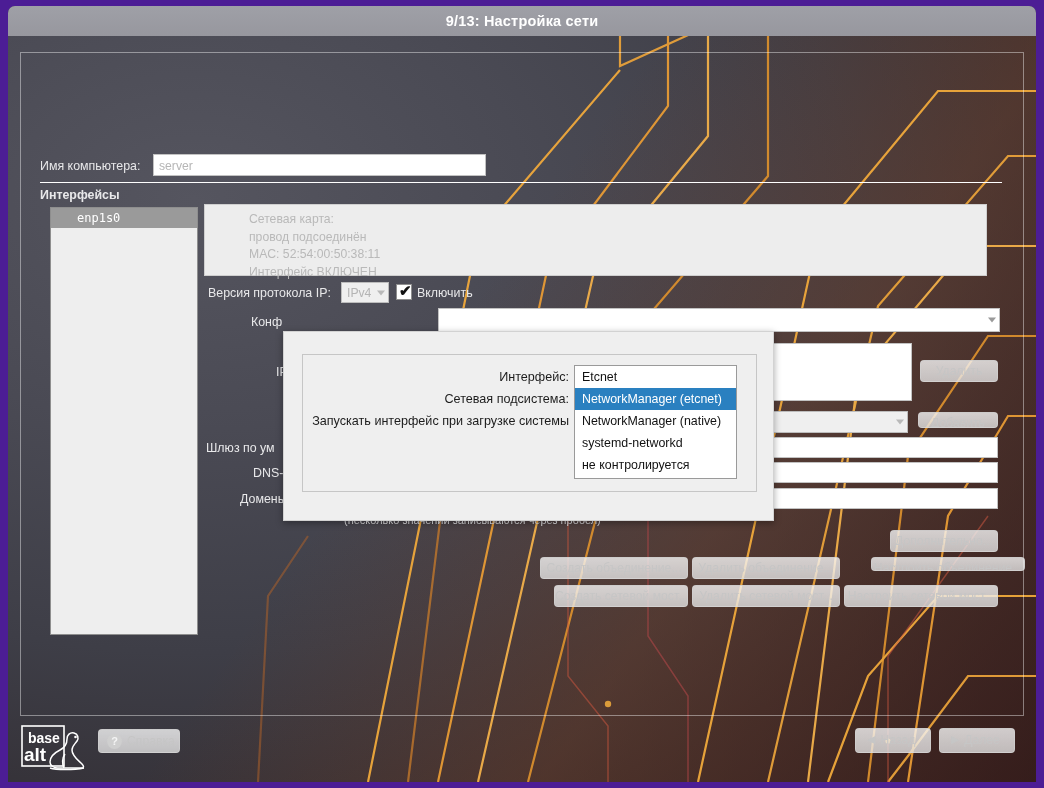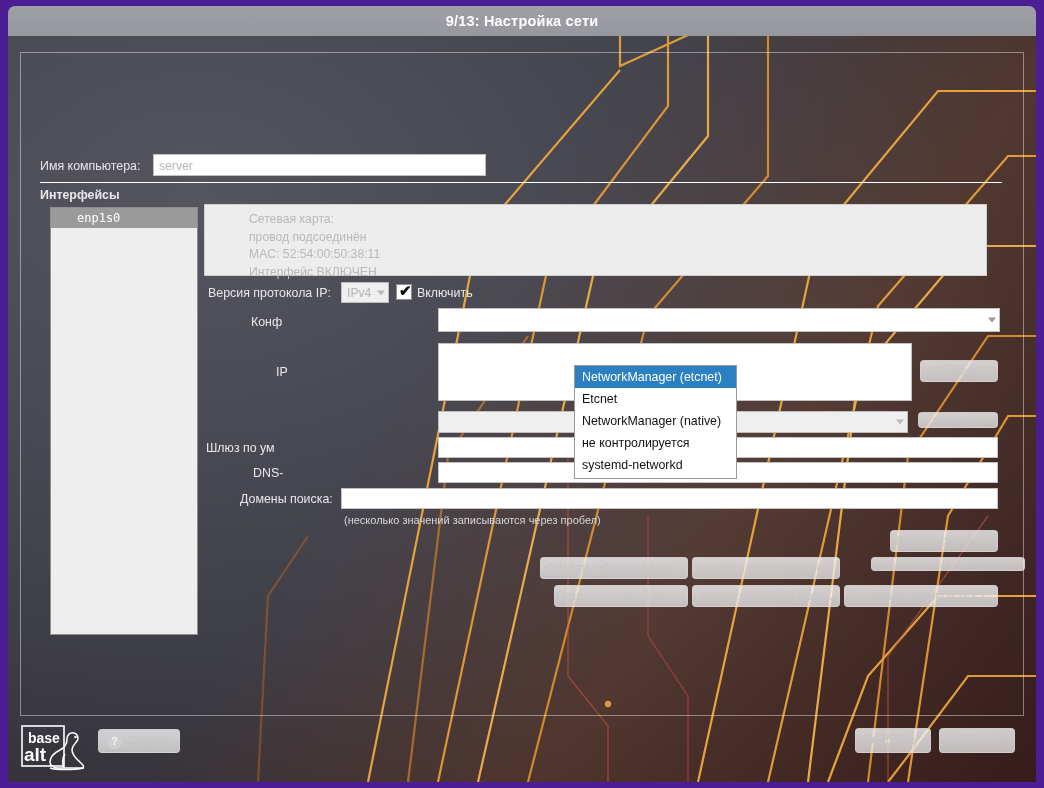--- a/index.html
+++ b/index.html
@@ -175,27 +175,33 @@
       <div class="btn dis" style="left:882px;top:494px;width:108px;height:22px;line-height:20px;">Дополнительно...</div>
 
       <div class="btn dis" style="left:532px;top:521px;width:148px;height:22px;line-height:20px;">Создать объединение...</div>
       <div class="btn dis" style="left:684px;top:521px;width:148px;height:22px;line-height:20px;">Удалить объединение...</div>
       <div class="btn dis" style="left:863px;top:521px;width:154px;height:14px;line-height:20px;">Настроить объединение...</div>
 
       <div class="btn dis" style="left:546px;top:549px;width:134px;height:22px;line-height:20px;">Создать сетевой мост...</div>
       <div class="btn dis" style="left:684px;top:549px;width:148px;height:22px;line-height:20px;">Удалить сетевой мост...</div>
       <div class="btn dis" style="left:836px;top:549px;width:154px;height:22px;line-height:20px;">Настроить сетевой мост...</div>
 
+      <div class="dialog">
+        <div class="groupbox"></div>
+        <div class="dlbl" style="left:0;top:38px;width:285px;">Интерфейс:</div>
+        <div class="dlbl" style="left:0;top:60px;width:285px;">Сетевая подсистема:</div>
+        <div class="dlbl" style="left:0;top:82px;width:285px;">Запускать интерфейс при загрузке системы</div>
+      </div>
 
       <div class="popup">
+        <div class="opt">Etcnet</div>
         <div class="opt sel">NetworkManager (etcnet)</div>
-        <div class="opt">Etcnet</div>
         <div class="opt">NetworkManager (native)</div>
+        <div class="opt">systemd-networkd</div>
         <div class="opt">не контролируется</div>
-        <div class="opt">systemd-networkd</div>
       </div>
 
       <div class="footer">
         <svg class="logo" viewBox="0 0 78 50">
           <rect x="2" y="2" width="42" height="40" fill="none" stroke="#ffffff" stroke-width="1.6"></rect>
           <text x="8" y="19" font-family="Liberation Sans, sans-serif" font-size="14" font-weight="bold" fill="#ffffff">base</text>
           <text x="4" y="37" font-family="Liberation Sans, sans-serif" font-size="19" font-weight="bold" fill="#ffffff">alt</text>
           <g fill="none" stroke="#ffffff" stroke-width="1.5">
             <path d="M38 44 C34 44 30 42 30 38 C30 32 36 28 40 26 C44 24 47 20 47 15 C47 11 50 8 54 9 C58 10 59 14 57 17 C55 20 52 22 52 26 C52 32 58 36 62 40 C64 42 64 44 62 44 Z"></path>
             <path d="M44 44 C42 40 42 34 45 30"></path>

